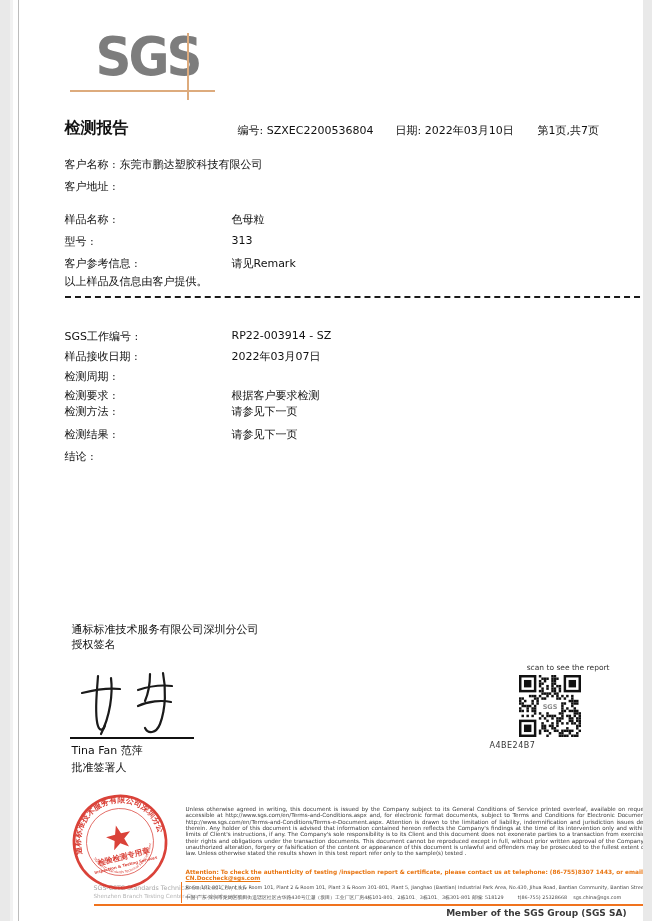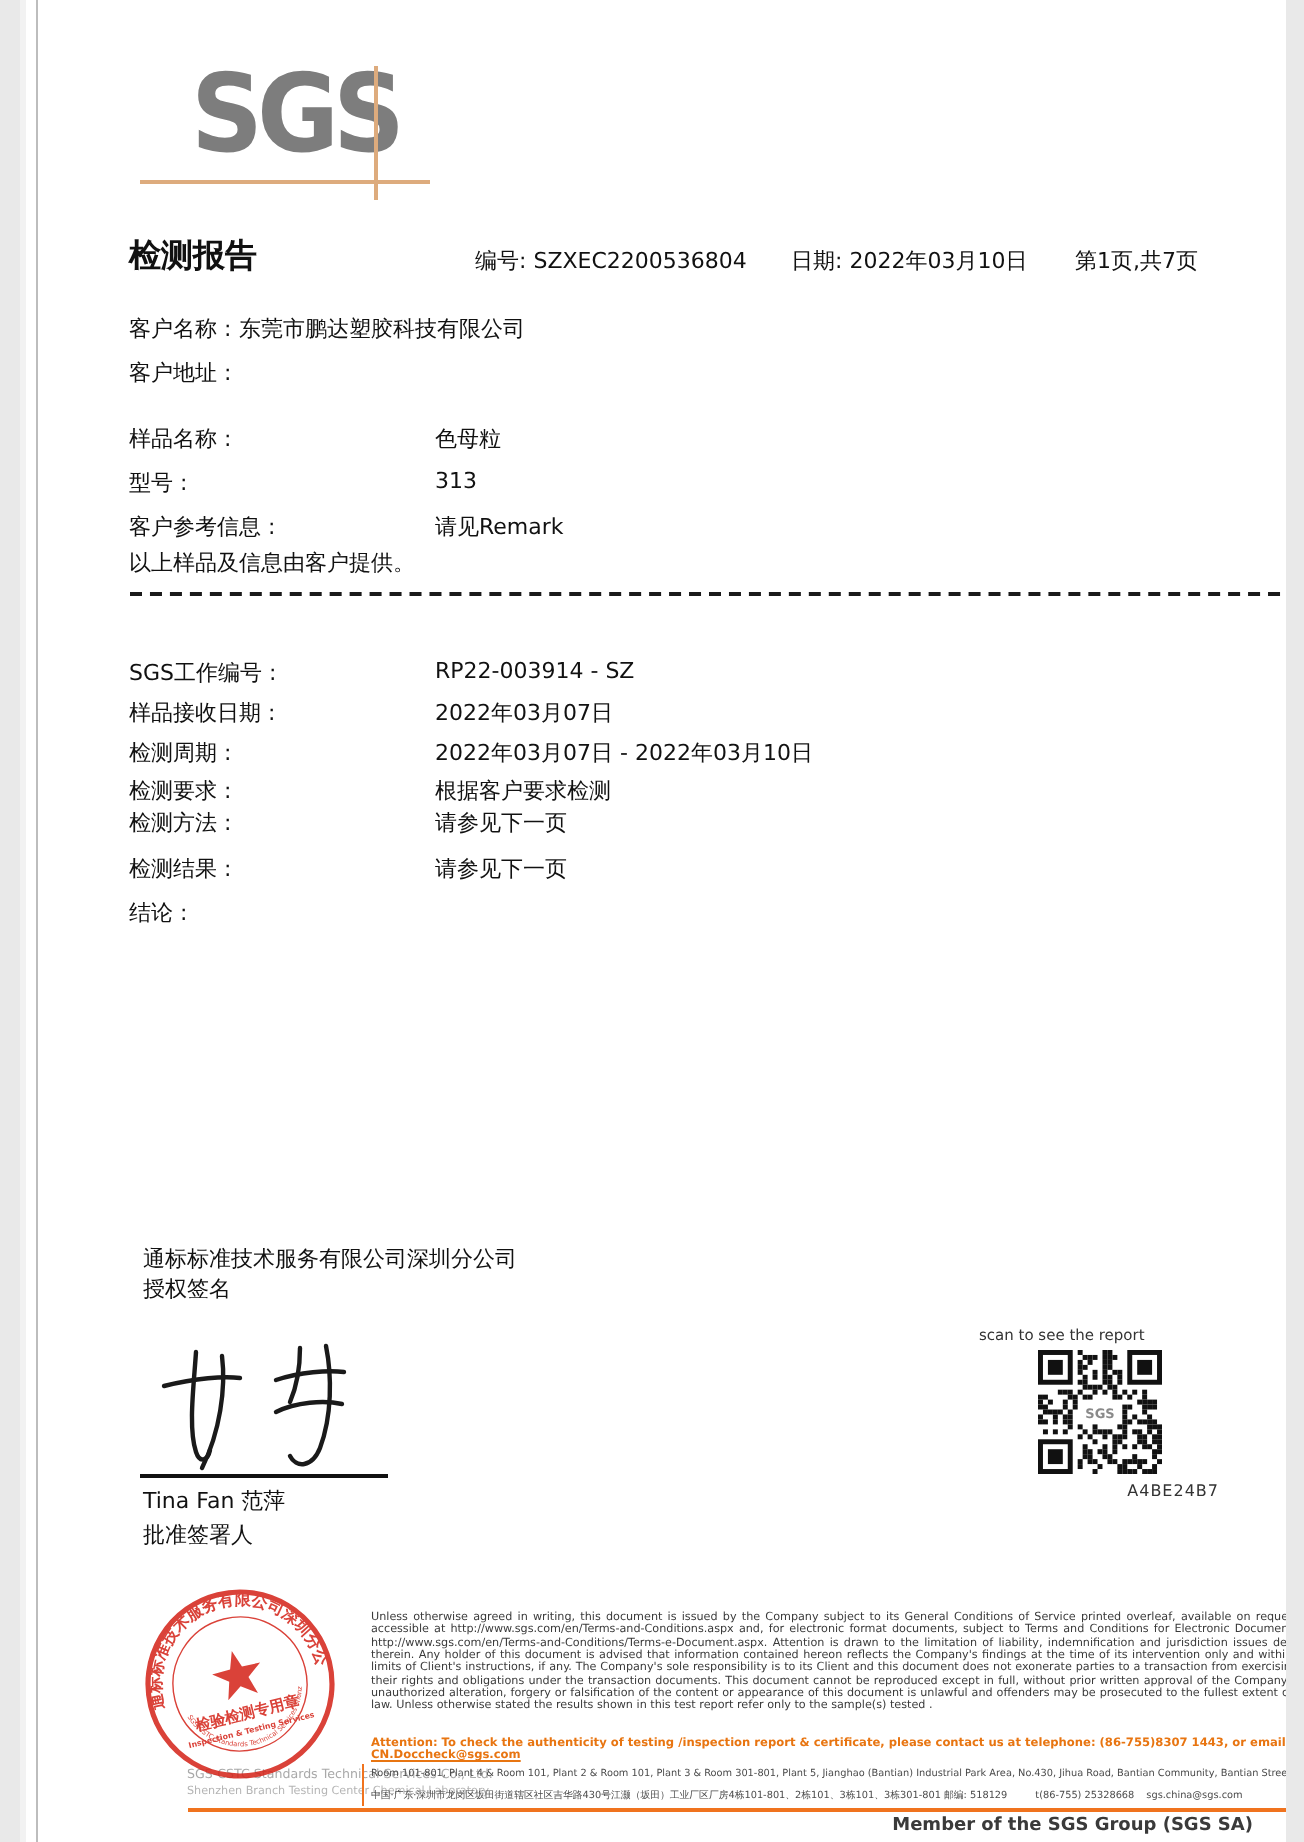--- a/index.html
+++ b/index.html
@@ -15,40 +15,40 @@
   .logo{position:absolute;left:86px;top:32px;font-size:50px;font-weight:bold;
         color:#7d7d7d;letter-spacing:-3px;line-height:1;transform:scaleY(1.08);}
   .logo-hline{position:absolute;left:60px;top:90px;width:145px;height:2px;background:#ddab7d;}
   .logo-vline{position:absolute;left:177px;top:33px;width:2px;height:67px;background:#ddab7d;}
 
   .doc-title{position:absolute;left:55px;top:118px;font-size:16px;font-weight:bold;color:#111;}
   .hdr{position:absolute;top:123px;font-size:11px;color:#111;white-space:nowrap;}
   .hdr-no{left:228px;} .hdr-date{left:386px;} .hdr-page{left:528px;}
   .lblcol{position:absolute;left:55px;font-size:11px;color:#111;white-space:nowrap;}
   .valcol-near{position:absolute;left:110px;font-size:11px;color:#111;white-space:nowrap;}
-  .valcol{position:absolute;left:208px;font-size:11px;color:#111;white-space:nowrap;text-align:right;}
+  .valcol{position:absolute;left:222px;font-size:11px;color:#111;white-space:nowrap;text-align:right;}
 
   .dash-sep{position:absolute;left:55px;top:296px;width:585px;border-top:2px dashed #1a1a1a;}
 
   .conclusion{position:absolute;left:222px;top:449px;width:412px;font-size:11px;
               line-height:18.5px;color:#111;white-space:normal;}
 
   
   .sig-company{position:absolute;left:62px;top:622px;font-size:11px;color:#111;}
   .sig-auth{position:absolute;left:62px;top:637px;font-size:11px;color:#111;}
   .sig-svg{position:absolute;left:58px;top:668px;}
   .sig-line{position:absolute;left:60px;top:737px;width:124px;height:2px;background:#111;}
   .sig-name{position:absolute;left:62px;top:743px;font-size:11px;color:#111;}
   .sig-title{position:absolute;left:62px;top:760px;font-size:11px;color:#111;}
 
   
-  .qr-caption{position:absolute;left:480px;top:663px;width:120px;text-align:left;
+  .qr-caption{position:absolute;left:480px;top:663px;width:120px;text-align:right;
               font-size:7.5px;color:#333;}
   .qr-box{position:absolute;left:509px;top:675px;width:62px;height:62px;background:#fff;}
-  .qr-code-text{position:absolute;left:480px;top:741px;width:120px;text-align:right;
+  .qr-code-text{position:absolute;left:480px;top:741px;width:120px;text-align:left;
               font-size:8px;color:#333;letter-spacing:.5px;}
 
   
   .fineprint{position:absolute;left:176px;top:806px;width:472px;font-size:5.6px;
              line-height:6.35px;color:#3a3a3a;text-align:justify;}
   .attention{position:absolute;left:176px;top:869px;width:472px;font-size:5.8px;
              line-height:6.4px;color:#e87511;font-weight:bold;}
   .attention .email{text-decoration:underline;}
   .co-gray{position:absolute;left:84px;top:884px;font-size:6.3px;color:#a9a9a9;white-space:nowrap;}
   .co-gray2{position:absolute;left:84px;top:893px;font-size:5.6px;color:#b5b5b5;white-space:nowrap;}
@@ -95,21 +95,20 @@
   <div class="valcol" style="top:256px">请见Remark</div>
   <div class="lblcol" style="top:274px">以上样品及信息由客户提供。</div>
 
   <div class="dash-sep"></div>
 
   <div class="lblcol" style="top:329px">SGS工作编号 :</div>
   <div class="valcol" style="top:329px">RP22-003914 - SZ</div>
   <div class="lblcol" style="top:349px">样品接收日期 :</div>
   <div class="valcol" style="top:349px">2022年03月07日</div>
   <div class="lblcol" style="top:369px">检测周期 :</div>
-  <div class="valcol" style="top:369px">2022年03月07日 - 2022年03月10日</div>
   <div class="lblcol" style="top:388px">检测要求 :</div>
   <div class="valcol" style="top:388px">根据客户要求检测</div>
   <div class="lblcol" style="top:404px">检测方法 :</div>
   <div class="valcol" style="top:404px">请参见下一页</div>
   <div class="lblcol" style="top:427px">检测结果 :</div>
   <div class="valcol" style="top:427px">请参见下一页</div>
 
   <div class="lblcol" style="top:449px">结论 :</div>
 
   <div class="sig-company">通标标准技术服务有限公司深圳分公司</div>

